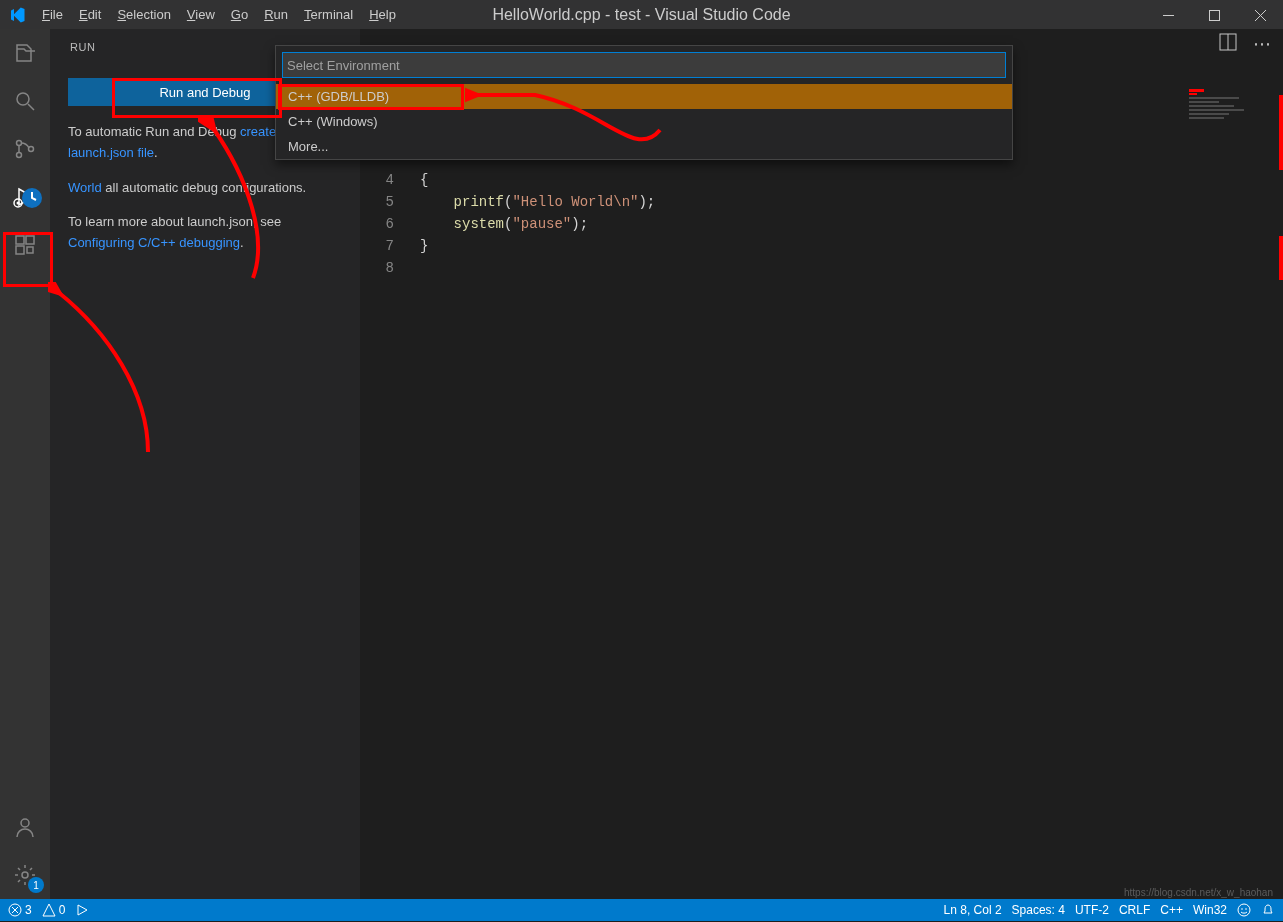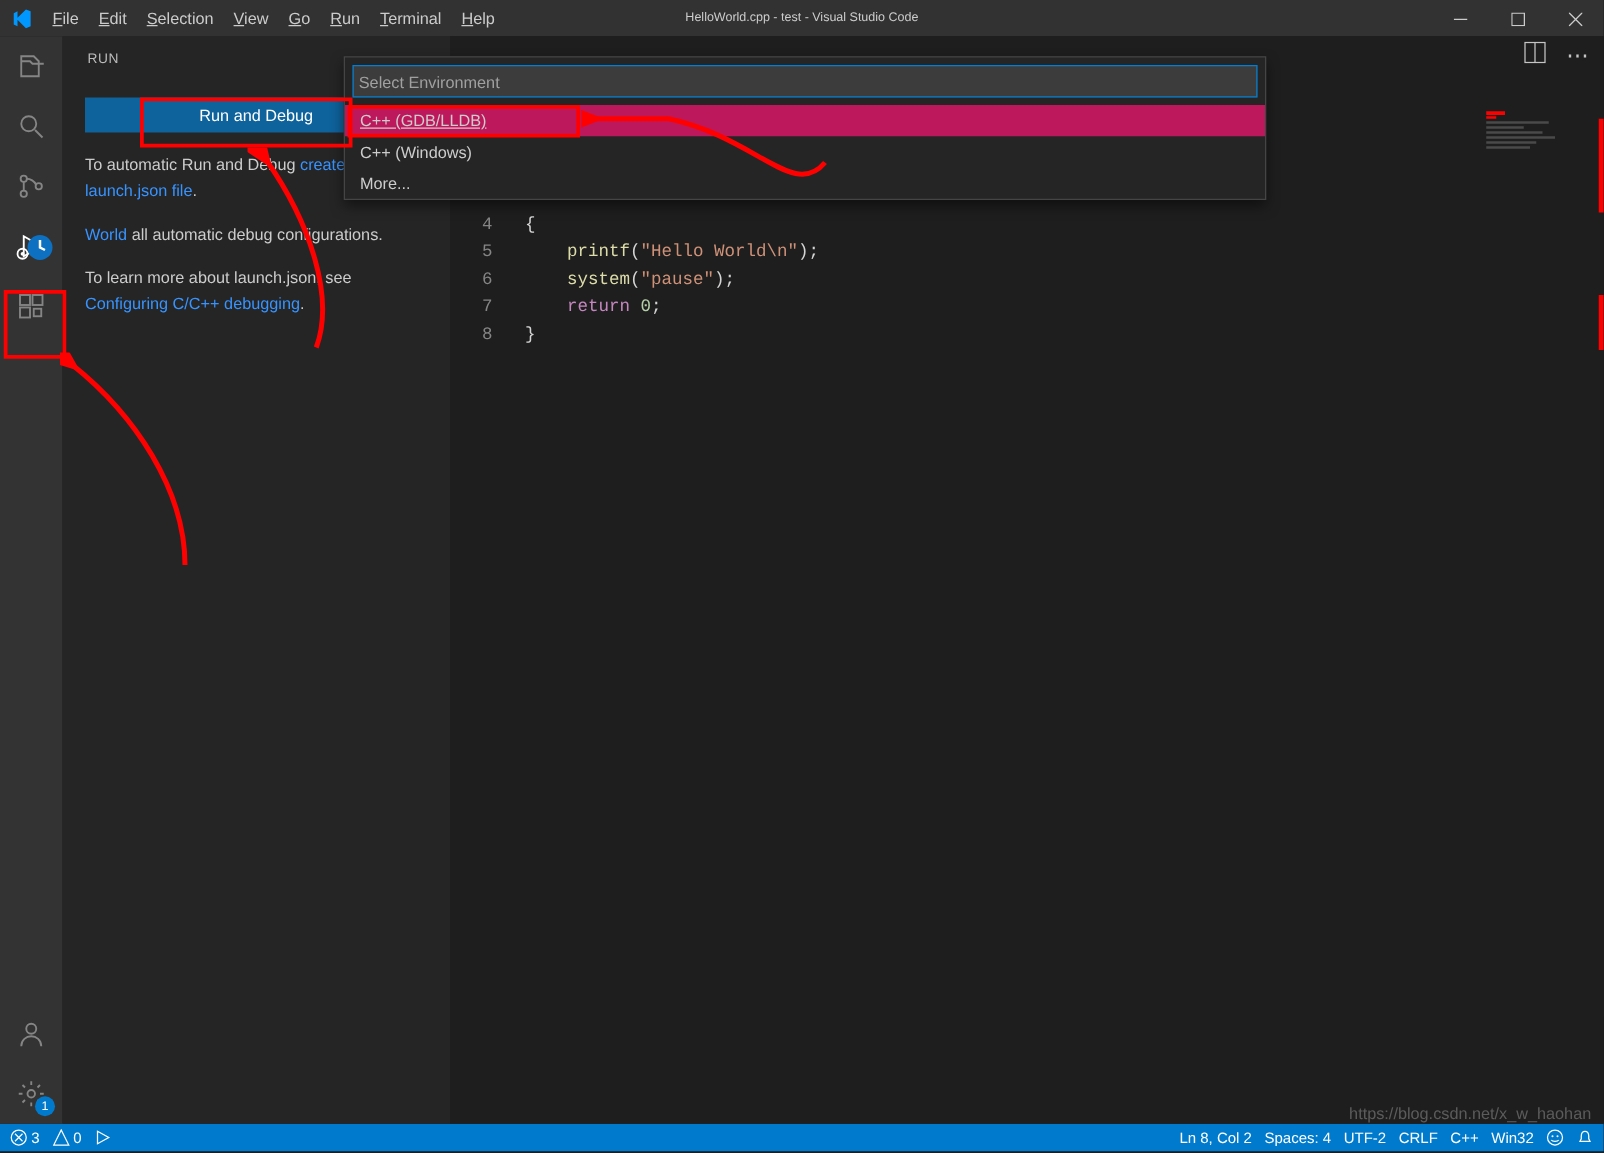--- a/index.html
+++ b/index.html
@@ -22,21 +22,21 @@
 .vscode-logo svg { width: 18px; height: 18px; }
 .menubar { display: flex; }
 .menu-item {
   padding: 0 8px; height: 30px; line-height: 30px;
   color: #cccccc; cursor: pointer; font-size: 13px;
 }
 .menu-item .mn { text-decoration: underline; }
 .titlebar-title {
   position: absolute; left: 0; right: 0;
   text-align: center; color: #cccccc;
-  pointer-events: none; font-size: 10px;
+  pointer-events: none; font-size: 16px;
 }
 .window-controls {
   position: absolute; right: 0; top: 0;
   display: flex; height: 30px;
 }
 .win-ctrl {
   width: 46px; height: 30px;
   display: flex; align-items: center; justify-content: center;
   color: #cccccc; cursor: pointer;
 }
@@ -130,21 +130,21 @@
   height: 26px; padding: 0 4px;
   background: #3c3c3c; color: #cccccc;
   border: 1px solid #007fd4;
   font-size: 13px; outline: none;
 }
 .qp-input::placeholder { color: #a0a0a0; }
 .qp-item {
   padding: 5px 12px; font-size: 13px;
   color: #cccccc; cursor: pointer;
 }
-.qp-item.selected { background: #be185d; text-decoration: underline; }
+.qp-item.selected { background: #a16207; }
 
 
 .statusbar {
   height: 22px; background: #007acc;
   color: #ffffff; font-size: 12px;
   display: flex; align-items: center;
   justify-content: space-between;
   padding: 0 8px;
 }
 .status-left, .status-right { display: flex; align-items: center; gap: 10px; }
@@ -153,21 +153,21 @@
 
 .anno-box {
   position: absolute; border: 3px solid #ff0000;
   pointer-events: none; z-index: 200;
 }
 svg.anno { position: absolute; z-index: 201; pointer-events: none; }
 
 
 .watermark {
   position: absolute; right: 10px; bottom: 24px;
-  color: #6b6b6b; font-size: 13px; opacity: 0.8;
+  color: #6b6b6b; font-size: 10px; opacity: 0.8;
   z-index: 5;
 }
 
 
 .badge {
   position: absolute; background: #007acc; color: #fff;
   border-radius: 10px; min-width: 16px; height: 16px;
   font-size: 10px; display: flex; align-items: center;
   justify-content: center; right: 6px; bottom: 6px;
 }
@@ -305,21 +305,20 @@
         <div>4</div>
         <div>5</div>
         <div>6</div>
         <div>7</div>
         <div>8</div>
       </div>
       <div class="code">
         <div><span class="tok-brace">{</span></div>
         <div><span>    </span><span class="tok-fn">printf</span><span>(</span><span class="tok-str">"Hello World\n"</span><span>);</span></div>
         <div><span>    </span><span class="tok-fn">system</span><span>(</span><span class="tok-str">"pause"</span><span>);</span></div>
-        <div><span>    </span><span class="tok-kw">return</span><span> </span><span class="tok-num">0</span><span>;</span></div>
         <div><span class="tok-brace">}</span></div>
       </div>
     </div>
 
     <div class="minimap">
       <div style="background:#ff0000;height:3px;width:15px;margin-bottom:1px"></div>
       <div style="background:#ff0000;height:2px;width:8px;margin-bottom:1px"></div>
       <div class="minimap-line" style="width:50px"></div>
       <div class="minimap-line" style="width:30px"></div>
       <div class="minimap-line" style="width:45px"></div>

